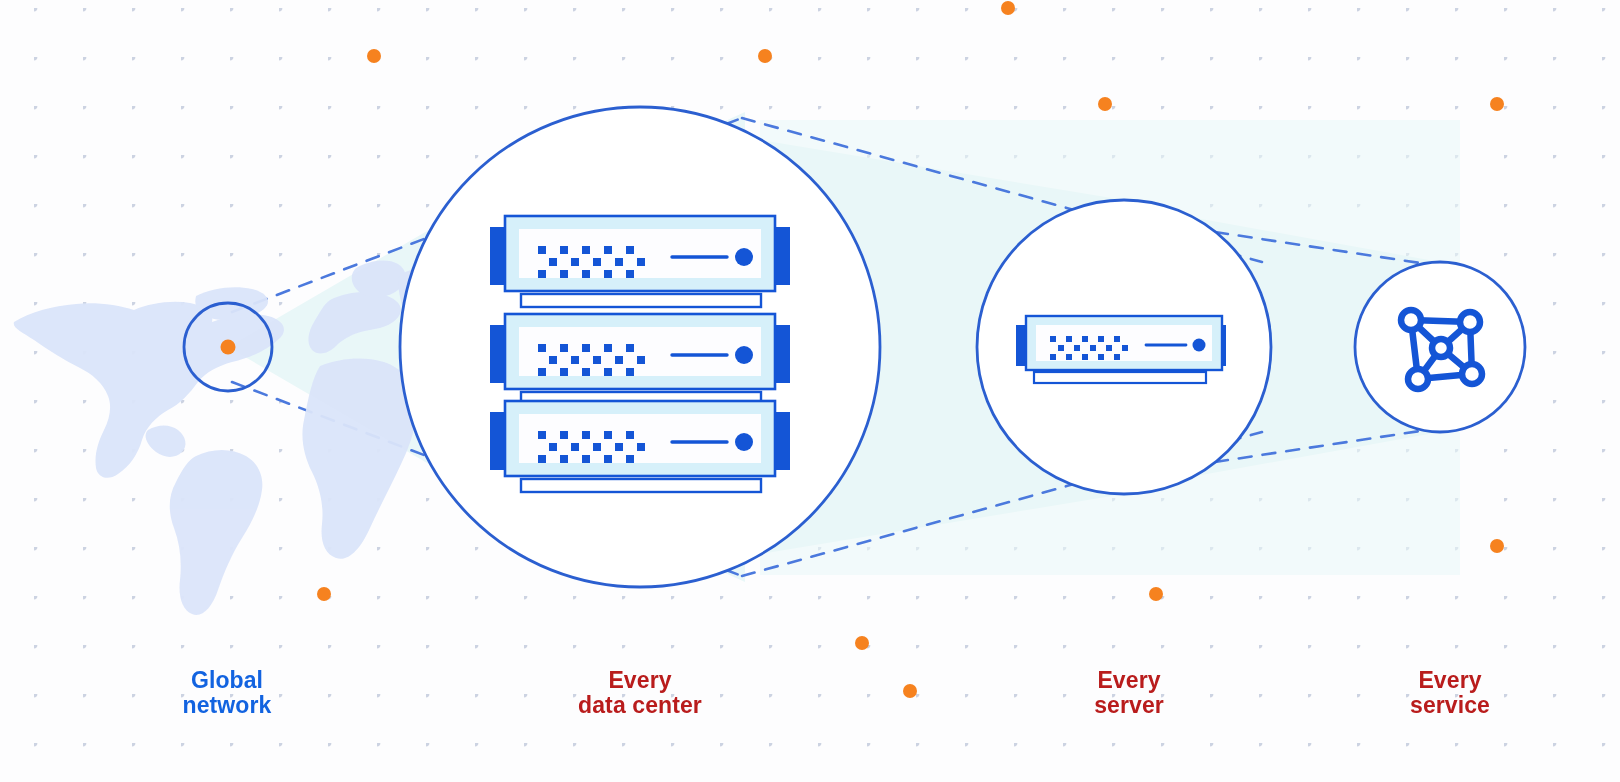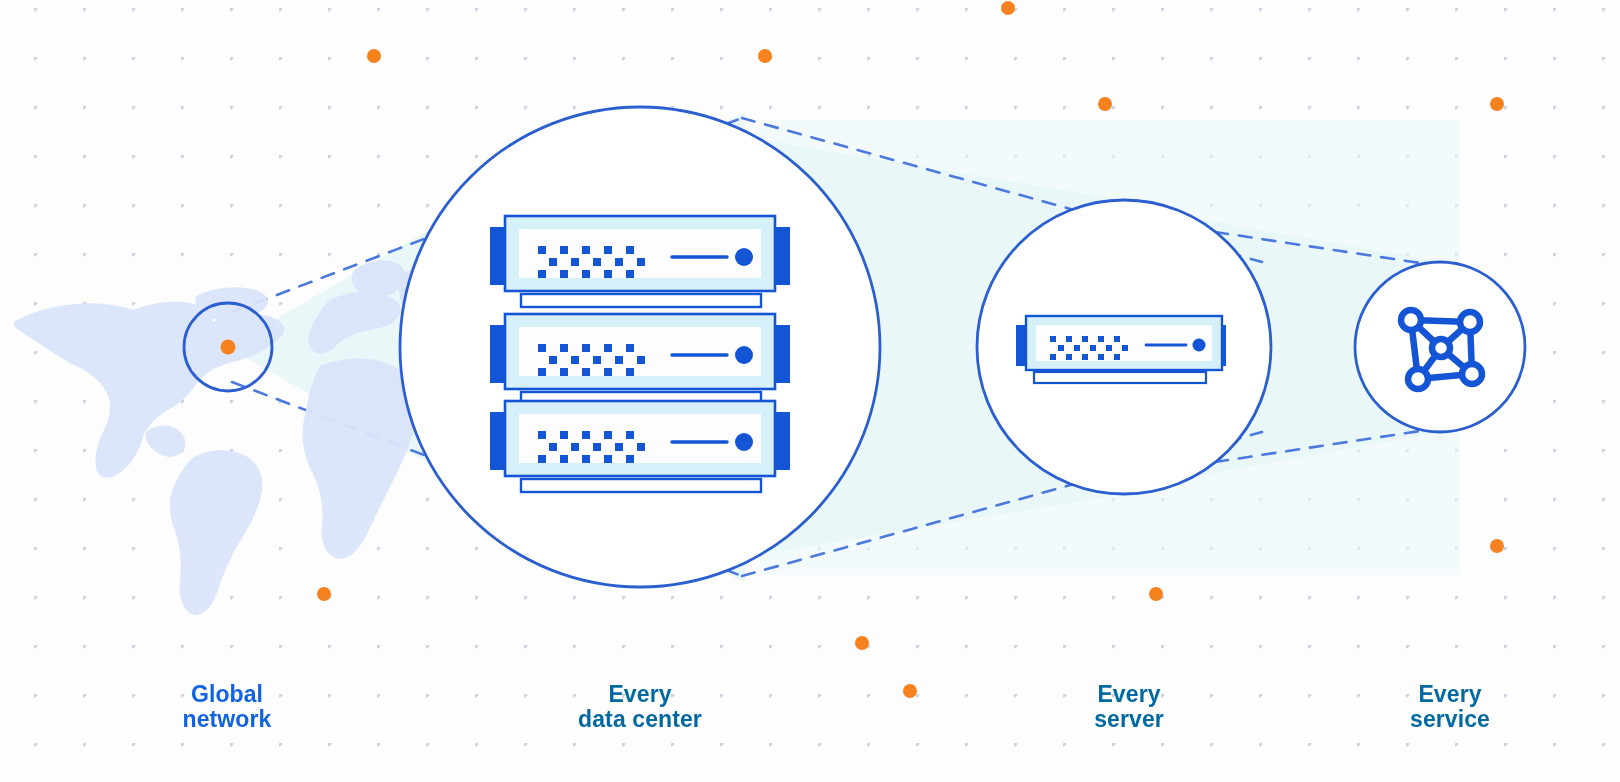--- a/index.html
+++ b/index.html
@@ -8,23 +8,23 @@
     width:1620px;height:782px;
     background:#ffffff;
     font-family:"Liberation Sans", sans-serif;
     overflow:hidden;
   }
   #stage{position:relative;width:1620px;height:782px;overflow:hidden;background:#fdfdfe;}
   #stage svg.layer{position:absolute;left:0;top:0;width:1620px;height:782px;}
   .lbl{
     position:absolute;text-align:center;
     font-size:23px;font-weight:700;line-height:1.08;
-    letter-spacing:.1px;white-space:pre-line;margin-top:14px;
+    letter-spacing:.1px;white-space:pre-line;
   }
-  .lbl.dark{color:#0369a1;}
+  .lbl.dark{color:#b91c1c;}
   .lbl.blue{color:#1263e0;}
 </style>
 </head>
 <body>
 
 <div id="stage">
 
   <svg class="layer" viewBox="0 0 1620 782" xmlns="http://www.w3.org/2000/svg">
     <defs>
       <pattern id="dots" x="34" y="8" width="49" height="49" patternUnits="userSpaceOnUse">

